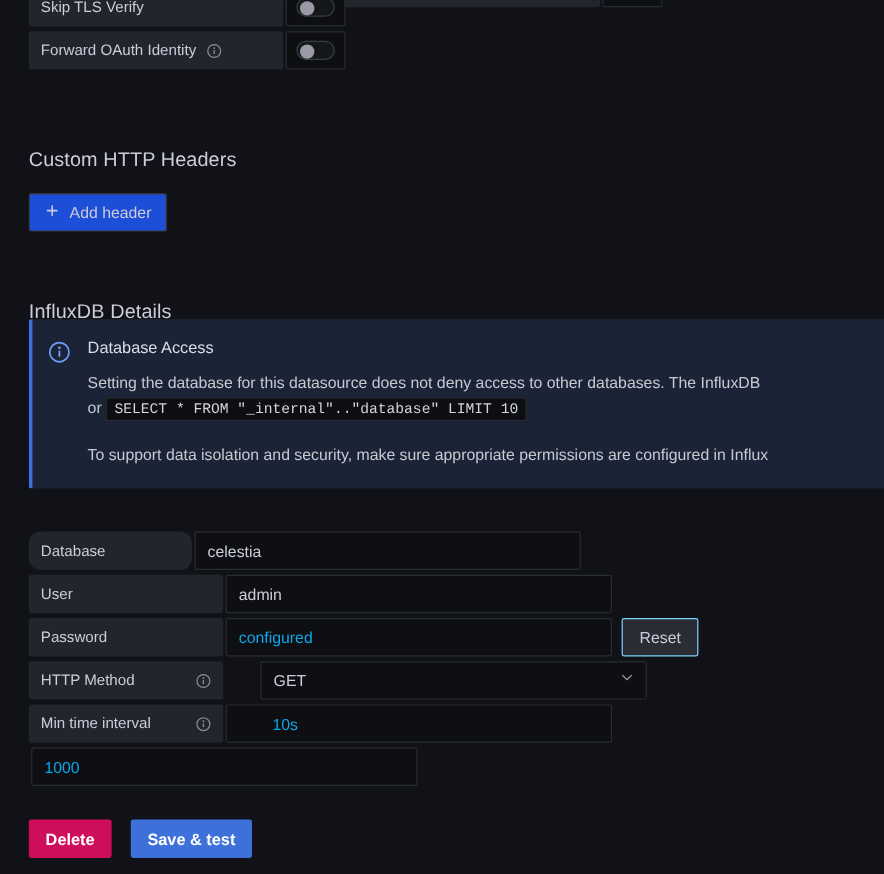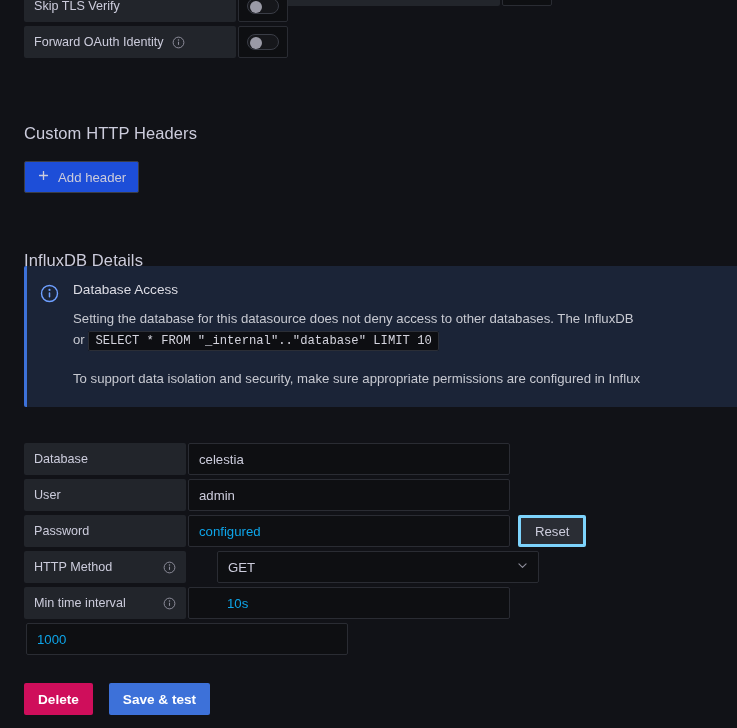--- a/index.html
+++ b/index.html
@@ -203,21 +203,21 @@
     cursor: pointer;
     display: inline-flex;
     align-items: center;
   }
   .btn-delete { background: #cf0e5b; }
   .btn-save { background: #3d71d9; }
   .btn-reset {
     height: 32px;
     padding: 0 14px;
     background: #2a2d34;
-    border: 3px solid #7dd3fc;
+    border: 1px solid #7dd3fc;
     border-radius: 2px;
     color: #ccccdc;
     font-size: 13.2px;
     font-weight: 500;
     cursor: pointer;
   }
 </style>
 </head>
 <body>
 
@@ -295,21 +295,21 @@
         <span>Setting the database for this datasource does not deny access to other databases. The InfluxDB </span><br>
         <span>or </span><code>SELECT * FROM "_internal".."database" LIMIT 10</code>
       </div>
       <div class="alert-p">To support data isolation and security, make sure appropriate permissions are configured in Influx</div>
     </div>
   </div>
 
   <div style="position:absolute;left:24px;top:443px;">
 
     <div class="form-row">
-      <div class="field-label" style="width:162px;">
+      <div class="field-label" style="width:136px;border-radius:10px;">
         <span class="lbl-text">Database</span>
       </div>
       <div class="inp" style="width:322px;margin-left:2px;">
         <span>celestia</span>
       </div>
     </div>
 
     <div class="form-row">
       <div class="field-label" style="width:162px;">
         <span class="lbl-text">User</span>

